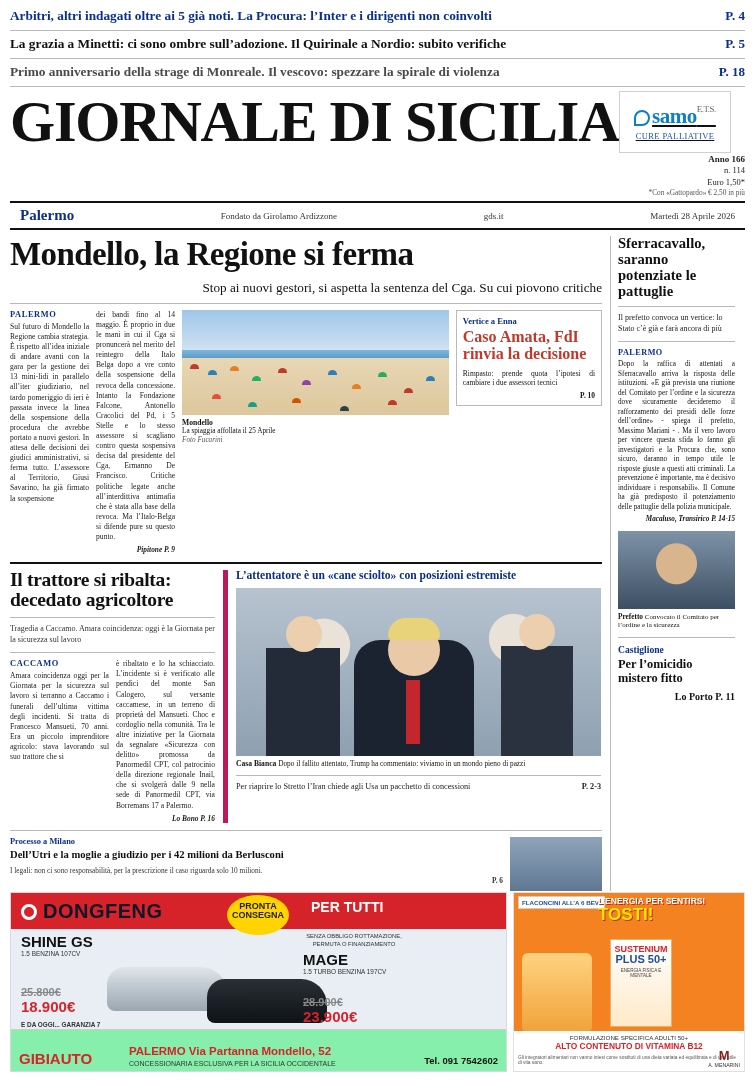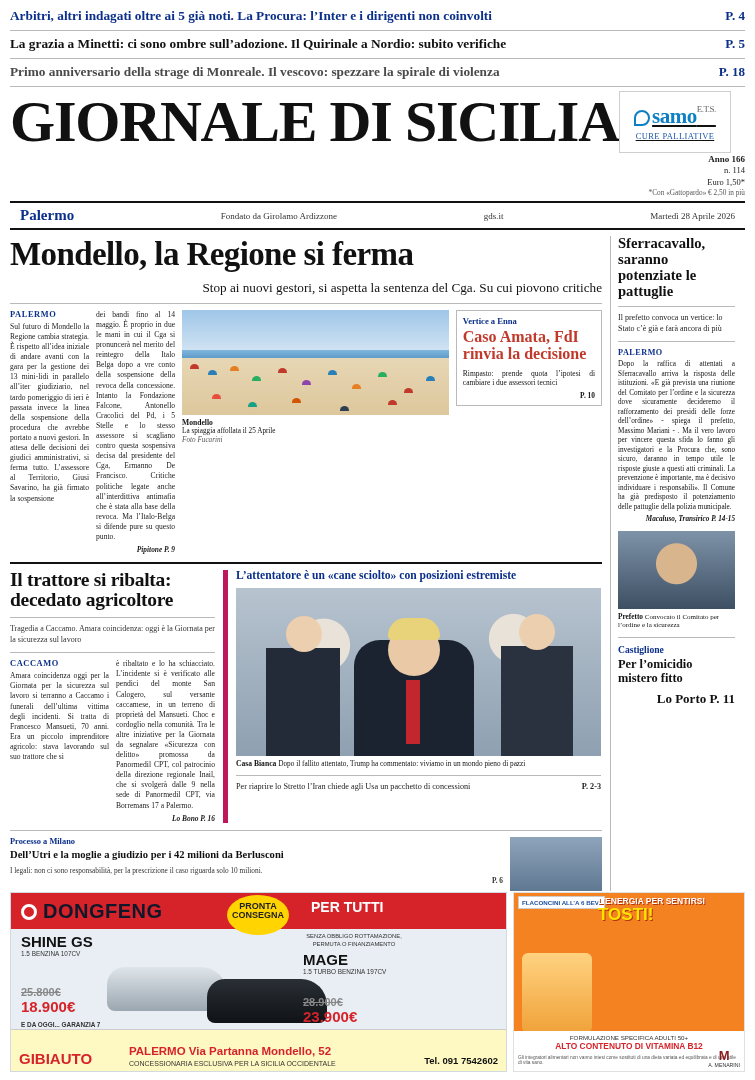--- a/index.html
+++ b/index.html
@@ -154,36 +154,36 @@
   .rc-h { font-size:14.6px; font-weight:bold; line-height:1.08; }
   .rc-sub { font-size:8px; line-height:1.3; margin-top:5px; color:#222; }
   .rc-k { font-size:8.2px; font-weight:bold; color:#0b2f8a; letter-spacing:0.5px; margin:6px 0 3px 0;}
   .rc-b { font-size:7.2px; line-height:1.32; text-align:justify; }
   .rc-b .byline { display:block; text-align:right; font-weight:bold; font-style:italic; margin-top:3px;}
   .rc-img { width:100%; height:78px; background:linear-gradient(#7a8fa6,#44586d); margin-top:6px;}
   .rc-cap { font-size:7px; line-height:1.25; margin-top:3px; }
   .rc-cap b { font-size:7.3px; }
   .rc-city { font-size:9.6px; font-weight:bold; color:#0b2f8a; margin-top:6px;}
   .rc-h2 { font-size:12.4px; font-weight:bold; line-height:1.1; margin-top:3px;}
-  .rc-sig { font-size:13px; font-weight:bold; text-align:right; margin-top:6px;}
+  .rc-sig { font-size:10px; font-weight:bold; text-align:right; margin-top:6px;}
 
   
   .ads { position:absolute; left:10px; right:10px; bottom:8px; height:180px; display:flex; gap:6px;}
   .ad-car { flex:1; background:#e8eef3; border:1px solid #d3dae0; position:relative; overflow:hidden;}
   .ad-car .red { position:absolute; left:0; top:0; width:100%; height:36px; background:#d6232a;}
   .ad-car .dong { position:absolute; left:10px; top:7px; color:#0f172a; font-family:"Liberation Sans",sans-serif; font-weight:bold; font-size:20px; letter-spacing:0.5px;}
   .ad-car .dong .glyph { display:inline-block; width:16px;height:16px;border:3px solid #fff;border-radius:50%; margin-right:6px; vertical-align:-2px;}
   .ad-badge { position:absolute; left:216px; top:2px; background:#ffd400; color:#222; font-family:"Liberation Sans",sans-serif; font-weight:bold; font-size:9px; text-align:center; border-radius:50%; width:62px;height:40px; padding-top:7px; line-height:1.05;}
   .ad-col { position:absolute; top:40px; font-family:"Liberation Sans",sans-serif;}
   .ad-model { font-weight:bold; font-size:15px; color:#111; }
   .ad-note { font-size:6.4px; color:#333; line-height:1.25; }
   .ad-strike { font-size:11px; color:#888; text-decoration:line-through; font-weight:bold;}
   .ad-price { font-size:15px; font-weight:bold; color:#d6232a; }
   .ad-car .carshape { position:absolute; width:120px; height:44px; border-radius:18px 26px 8px 8px; background:linear-gradient(#dfe5ea,#9aa6b0);}
-  .ad-bottom { position:absolute; left:0; right:0; bottom:0; height:42px; background:#fef9c3; border-top:1px solid #ccc;}
+  .ad-bottom { position:absolute; left:0; right:0; bottom:0; height:42px; background:#86efac; border-top:1px solid #ccc;}
   .ad-gibi { position:absolute; left:8px; bottom:4px; font-family:"Liberation Sans",sans-serif; font-weight:bold; font-size:15px; color:#111;}
   .ad-gibi span { color:#d6232a; }
   .ad-addr { position:absolute; left:118px; bottom:14px; font-family:"Liberation Sans",sans-serif; font-weight:bold; font-size:11.5px;}
   .ad-addr .c { color:#d6232a; }
   .ad-addr2 { position:absolute; left:118px; bottom:4px; font-family:"Liberation Sans",sans-serif; font-size:7px; color:#333;}
   .ad-tel { position:absolute; right:8px; bottom:5px; font-family:"Liberation Sans",sans-serif; font-weight:bold; font-size:9.5px;}
 
   .ad-pharma { width:232px; background:#f58220; position:relative; overflow:hidden; border:1px solid #e0e0e0;}
   .ad-pharma .pk { position:absolute; left:4px; top:3px; background:#fff; border:1px solid #ccc; font-family:"Liberation Sans",sans-serif; font-size:6.2px; font-weight:bold; color:#1b4f9c; padding:2px 3px; line-height:1.15; text-align:center;}
   .ad-pharma .energy { position:absolute; left:84px; top:4px; font-family:"Liberation Sans",sans-serif; font-weight:bold; font-size:13px; color:#ffe400; text-shadow:1px 1px 0 #b3340f; line-height:1.0;}
@@ -433,20 +433,24 @@
       </div>
     </div>
 
     <div class="ad-pharma">
       <div class="pk">FLACONCINI ALL’A 6 BEVI</div>
       <div class="energy">
         <em>L’ENERGIA PER SENTIRSI</em>
         <span class="tosti">TOSTI!</span>
       </div>
       <div style="position:absolute;left:8px;top:60px;width:70px;height:80px;background:linear-gradient(#ffd27f,#f0a23a);border-radius:6px;"></div>
+      <div class="ad-pack">
+        <div class="pl"><span>SUSTENIUM</span><br><span class="plus">PLUS 50+</span></div>
+        <div style="font-family:'Liberation Sans',sans-serif;font-size:4.6px;text-align:center;color:#444;margin-top:2px;">ENERGIA FISICA E MENTALE</div>
+      </div>
       <div class="ad-bot2">
         <div class="l1">FORMULAZIONE SPECIFICA ADULTI 50+</div>
         <div class="l2">ALTO CONTENUTO DI VITAMINA B12</div>
         <div class="l3">Gli integratori alimentari non vanno intesi come sostituti di una dieta variata ed equilibrata e di uno stile di vita sano.</div>
         <div class="logo2">
           <span class="m">M</span><span>A. MENARINI</span>
         </div>
       </div>
     </div>
   </div>

